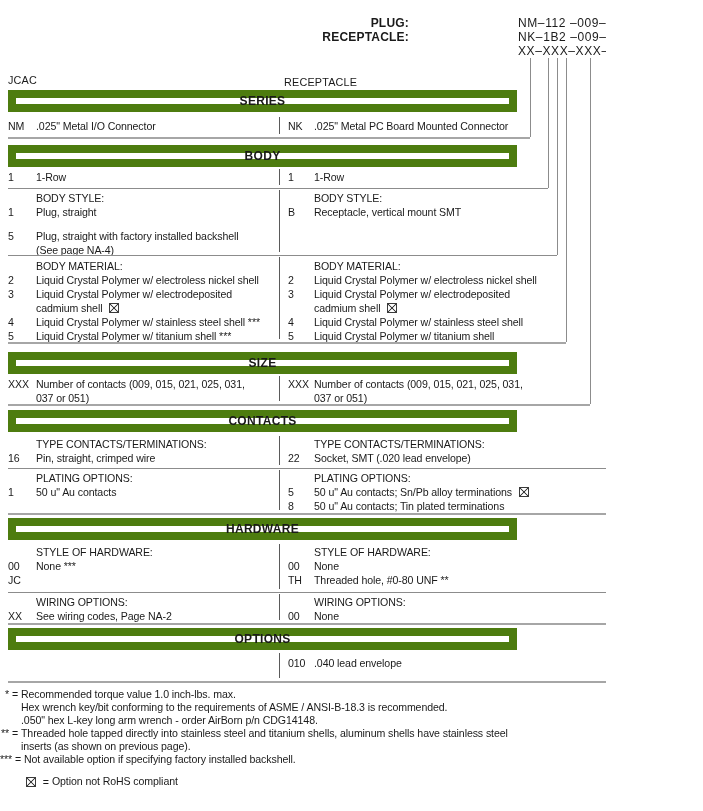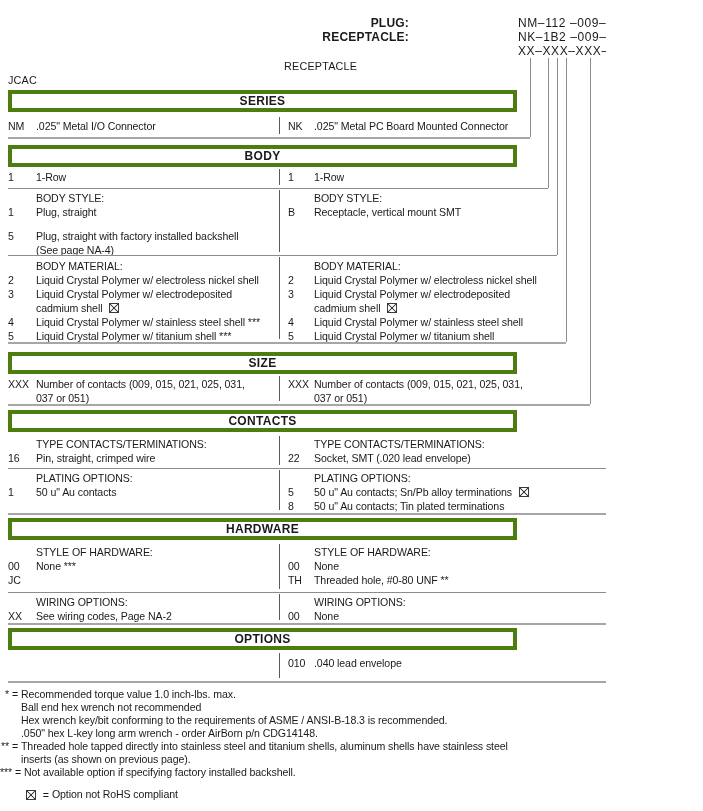--- a/index.html
+++ b/index.html
@@ -9,21 +9,21 @@
   }
   
   .pn-row{position:absolute;left:0;right:0;height:14px;white-space:nowrap;}
   .pn-label{position:absolute;right:197px;font-weight:bold;font-size:12px;letter-spacing:.2px;}
   .pn-value{position:absolute;left:518px;font-size:12px;letter-spacing:.6px;}
   
   .col-label{position:absolute;font-size:10.8px;letter-spacing:.2px;}
   
   .hdr-box{
     position:absolute;left:8px;width:509px;height:22px;box-sizing:border-box;
-    border:4px solid #4d7c0f;background:#fff;
+    border:8px solid #4d7c0f;background:#fff;
     display:flex;align-items:center;justify-content:center;
     font-weight:bold;font-size:12px;letter-spacing:.3px;
   }
   
   .block{position:absolute;left:8px;width:690px;}
   .col{position:absolute;top:0;box-sizing:border-box;}
   .col.left{left:0;width:270px;}
   .col.right{left:280px;width:412px;}
   .row{position:relative;height:14px;line-height:14px;font-size:10.6px;letter-spacing:-.1px;white-space:nowrap;}
   .col.left .row{padding-left:28px;}
@@ -62,21 +62,21 @@
   </div>
   <div class="pn-row" style="top:30px">
     <span class="pn-label">RECEPTACLE:</span>
     <span class="pn-value">NK–1B2 –009–225–TH00</span>
   </div>
   <div class="pn-row" style="top:44px">
     <span class="pn-value">XX–XXX–XXX–XXX–XXXX–XXX</span>
   </div>
 
   <div class="col-label" style="left:8px;top:74px">JCAC</div>
-  <div class="col-label" style="left:284px;top:60px">RECEPTACLE</div>
+  <div class="col-label" style="left:284px;top:76px">RECEPTACLE</div>
 
   <div id="sections">
       <div class="hdr-box" style="top: 90px;">
         <span>SERIES</span>
       </div>
       <div class="block" style="top: 116px; height: 21px;">
         <div class="cbar" style="top: 1px; height: 17px;"></div>
         <div class="col left" style="padding-top: 3px;">
           <div class="row"><span class="code">NM</span><span class="txt">.025" Metal I/O Connector</span></div>
         </div>
@@ -229,24 +229,20 @@
       <div class="conn" style="left: 694px; top: 58px; height: 623px;"></div>
     </div>
 
   <div id="footnotes">
       <div class="fn-line">
         <span class="fn-marker">* =</span>
         <span class="fn-text">Recommended torque value 1.0 inch-lbs. max.</span>
       </div>
       <div class="fn-line">
         <span class="fn-marker"></span>
-        <span class="fn-text">Ball end hex wrench not recommended</span>
-      </div>
-      <div class="fn-line">
-        <span class="fn-marker"></span>
         <span class="fn-text">Hex wrench key/bit conforming to the requirements of ASME / ANSI-B-18.3 is recommended.</span>
       </div>
       <div class="fn-line">
         <span class="fn-marker"></span>
         <span class="fn-text">.050" hex L-key long arm wrench - order AirBorn p/n CDG14148.</span>
       </div>
       <div class="fn-line">
         <span class="fn-marker">** =</span>
         <span class="fn-text">Threaded hole tapped directly into stainless steel and titanium shells, aluminum shells have stainless steel</span>
       </div>

